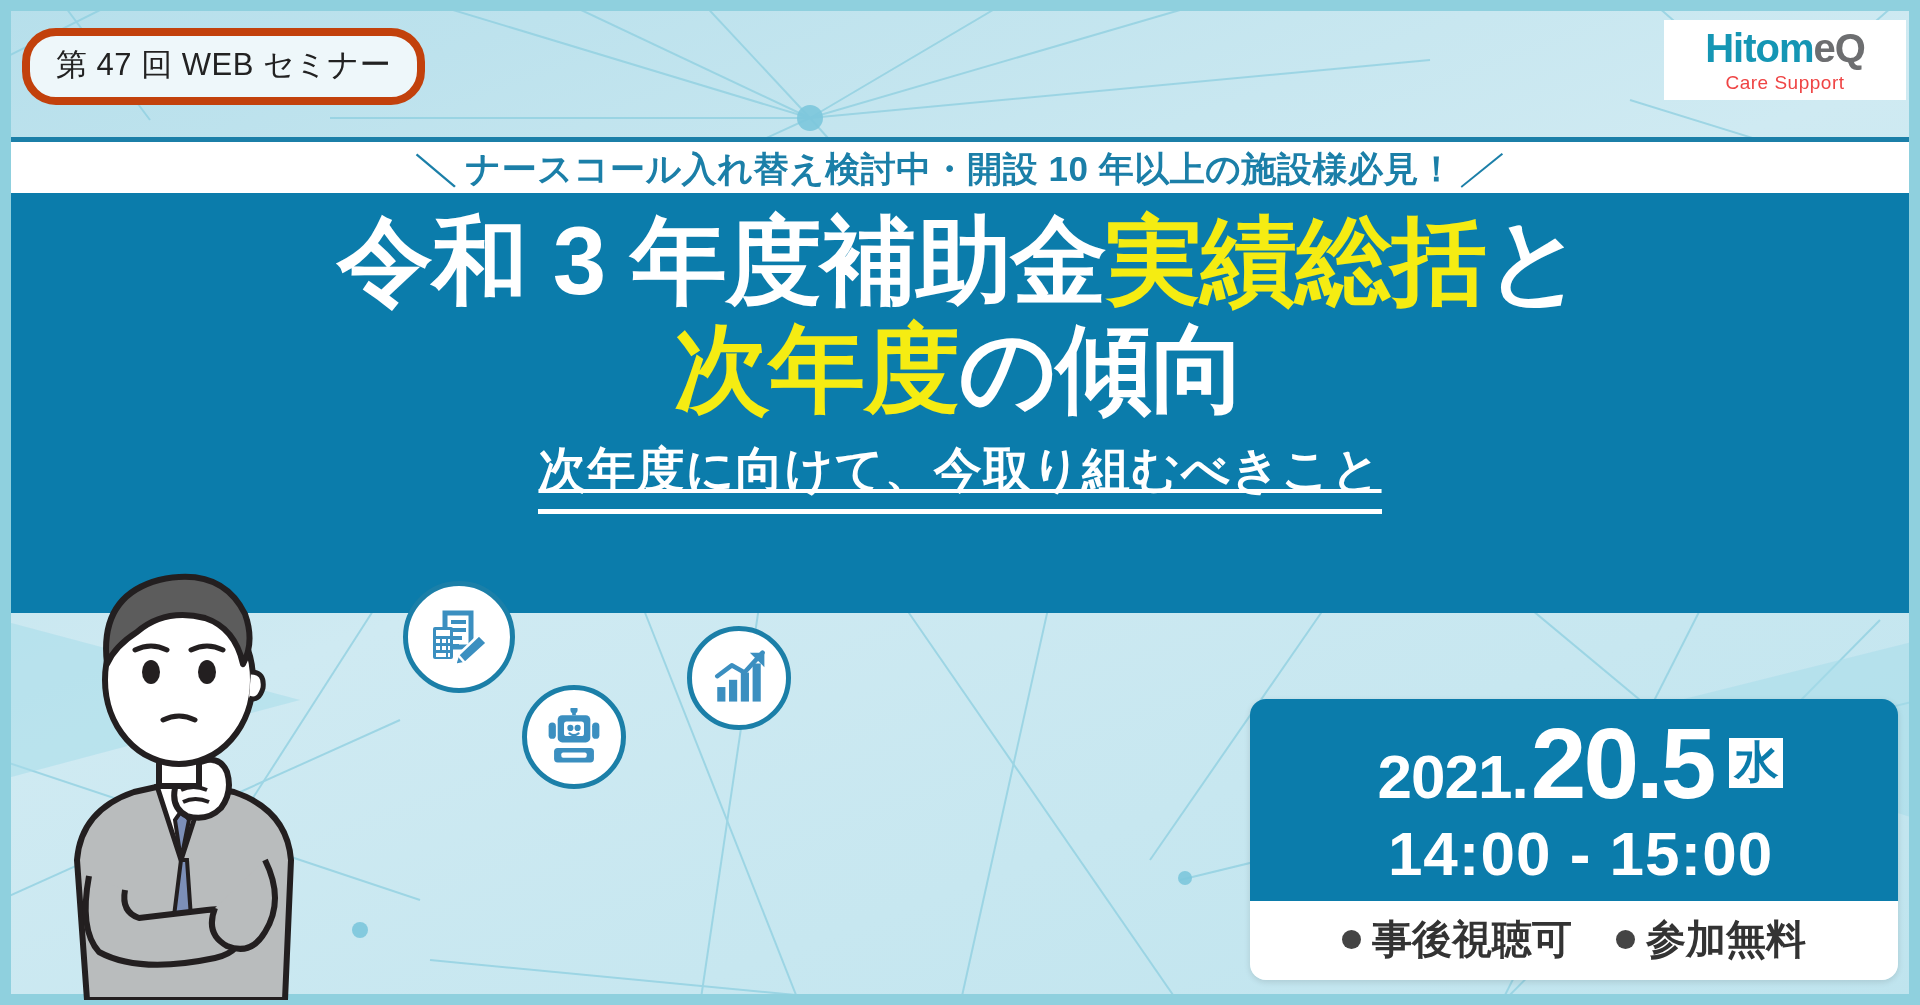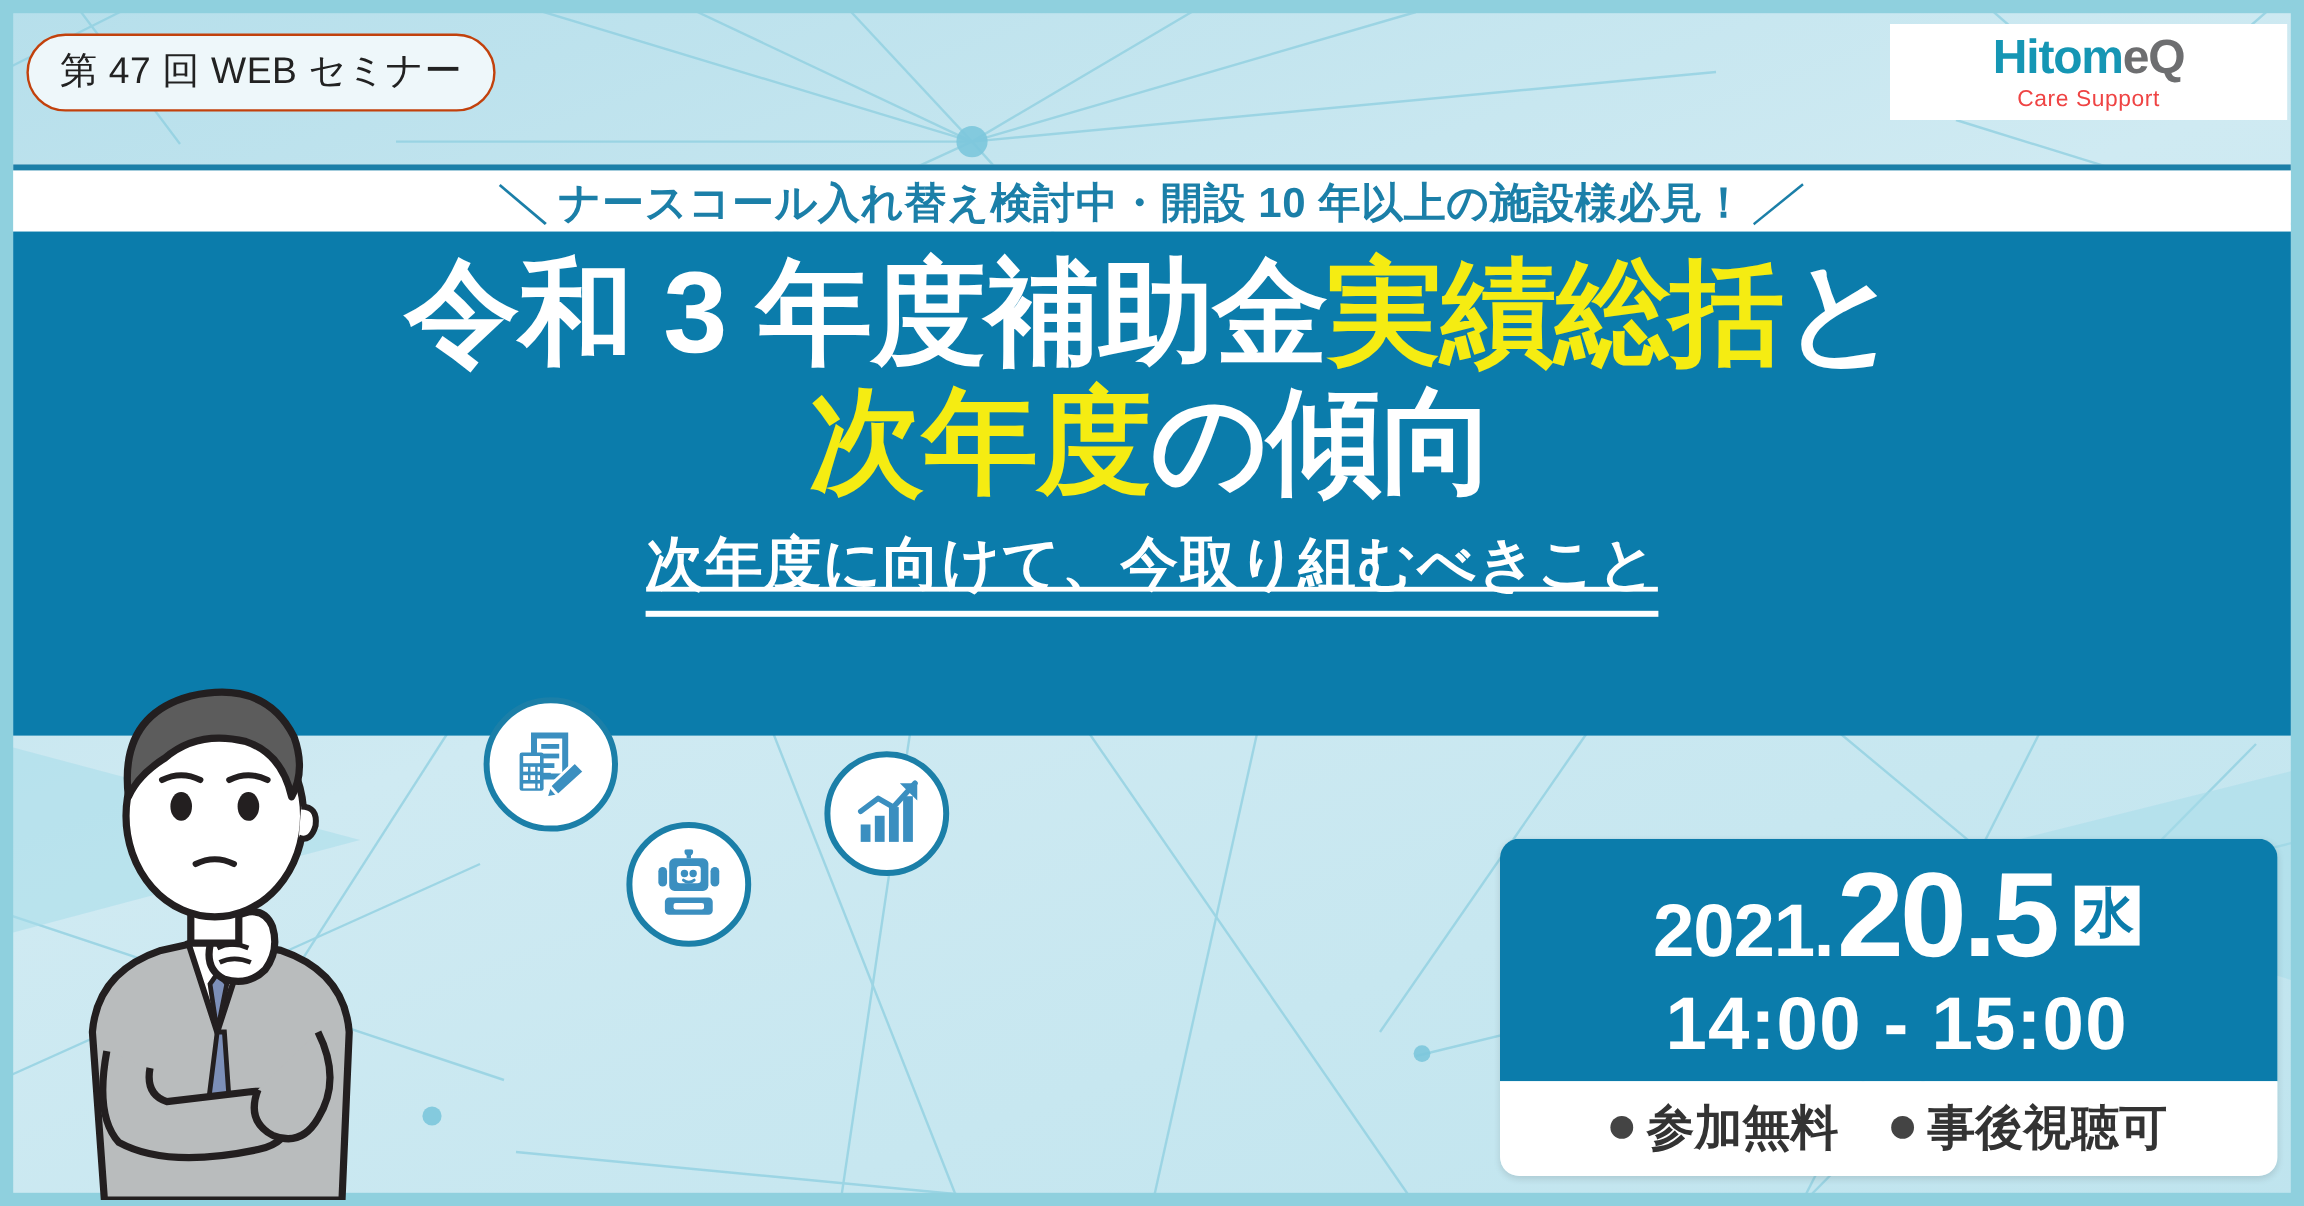--- a/index.html
+++ b/index.html
@@ -14,28 +14,28 @@
   
   .bg-base{position:absolute;inset:0;background:linear-gradient(160deg,#b6dfeb 0%,#cfeaf2 45%,#bfe4ee 100%);}
   .bg-net{position:absolute;inset:0;}
   .bg-frame{position:absolute;inset:0;border:11px solid #8fd0de;}
 
   
   .topbar{position:absolute;left:0;right:0;top:11px;height:96px;}
   .seminar-pill{
     position:absolute;left:22px;top:17px;
     padding:8px 26px 11px 26px;
-    border:2px solid #c2410c;border-radius:34px;
+    border:8px solid #c2410c;border-radius:34px;
     background:#eef7fa;
     font-size:31px;font-weight:400;color:#222;letter-spacing:.5px;
     white-space:nowrap;
   }
   .logo-box{
     position:absolute;right:14px;top:9px;
-    width:331px;height:80px;background:#ffffff;
+    width:242px;height:80px;background:#ffffff;
     display:flex;flex-direction:column;align-items:center;justify-content:center;
     line-height:1;
   }
   .logo-main{font-size:40px;font-weight:bold;letter-spacing:-1px;}
   .logo-main .t{color:#1596b4;}
   .logo-main .g{color:#6d6e70;}
   .logo-sub{font-size:19px;color:#ef4444;margin-top:5px;letter-spacing:.5px;}
 
   
   .subtitle-strip{
@@ -283,23 +283,23 @@
           <span class="d-year">2021</span>
           <span class="d-dot">.</span>
           <span class="d-md">20.5</span>
           <span class="d-dow">水</span>
         </div>
         <div class="time-row">14:00 - 15:00</div>
       </div>
       <div class="date-bottom">
         <span class="note">
             <i class="bullet"></i>
-            <span>参加無料</span>
+            <span>事後視聴可</span>
           </span>
         <span class="note">
             <i class="bullet"></i>
-            <span>事後視聴可</span>
+            <span>参加無料</span>
           </span>
       </div>
     </div>
 
   </div>
 </div>
 
 </body></html>

